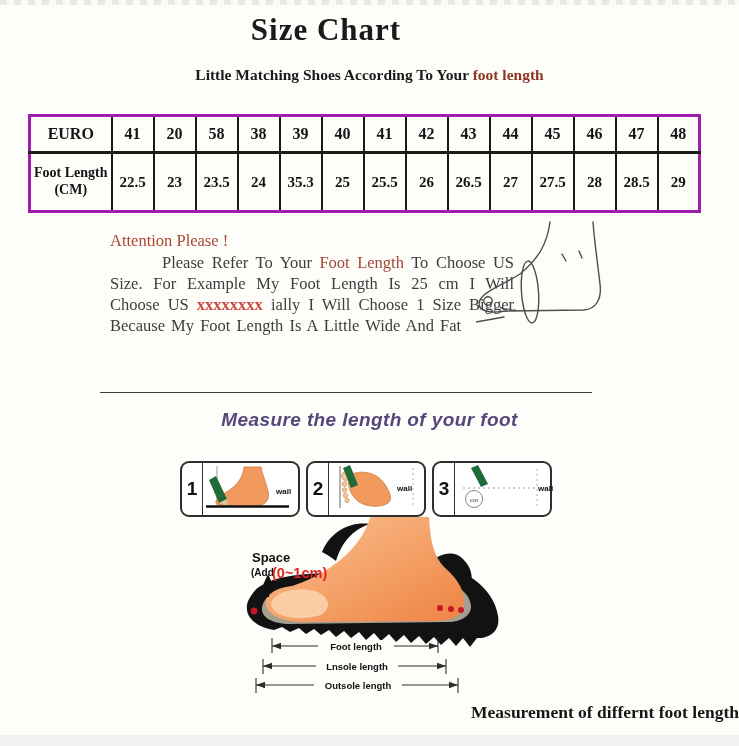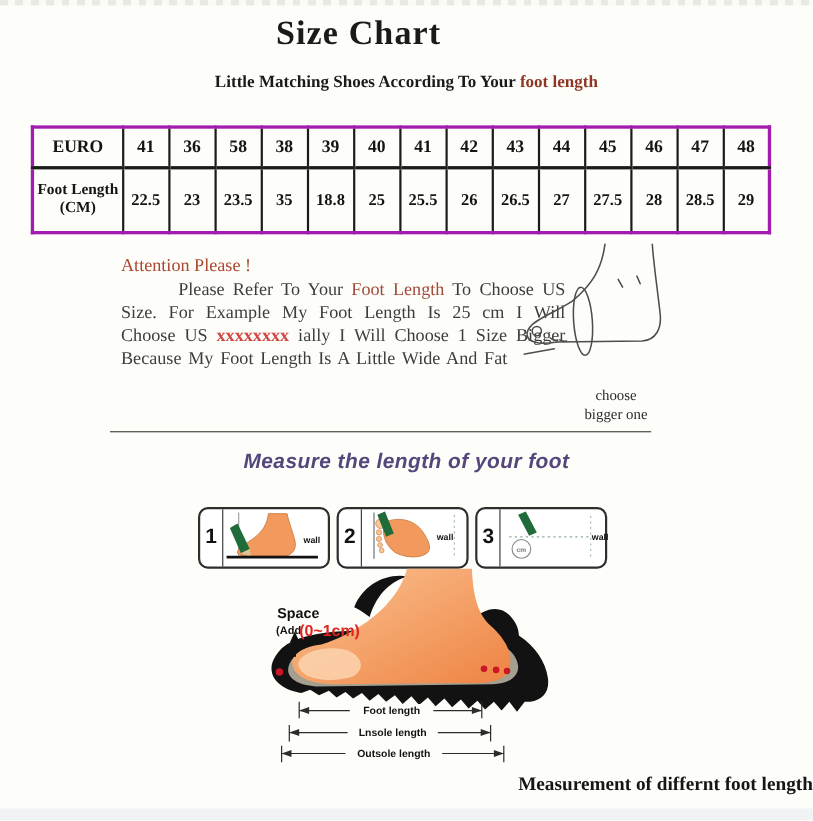--- a/index.html
+++ b/index.html
@@ -67,41 +67,41 @@
   </div>
 
   <table class="size">
     <colgroup>
         <col style="width:82px">
       </colgroup>
     <tbody>
         <tr class="r1">
       <td class="hdr">EURO</td>
     <td>41</td>
-          <td>36</td>
+          <td>20</td>
           <td>58</td>
           <td>38</td>
           <td>39</td>
           <td>40</td>
           <td>41</td>
           <td>42</td>
           <td>43</td>
           <td>44</td>
           <td>45</td>
           <td>46</td>
           <td>47</td>
           <td>48</td>
         </tr>
     <tr class="r2">
       <td class="hdr">Foot Length (CM)</td>
     <td>22.5</td>
           <td>23</td>
           <td>23.5</td>
-          <td>35</td>
-          <td>18.8</td>
+          <td>24</td>
+          <td>35.3</td>
           <td>25</td>
           <td>25.5</td>
           <td>26</td>
           <td>26.5</td>
           <td>27</td>
           <td>27.5</td>
           <td>28</td>
           <td>28.5</td>
           <td>29</td>
         </tr>
@@ -120,24 +120,20 @@
       <circle cx="12" cy="85" r="4.2"></circle>
       <path d="M24,91 q3,3 7,2"></path>
       <path d="M33,93 q3,2 6,1"></path>
       <path d="M86,38 l4,7"></path>
       <path d="M103,35 l3,7"></path>
       <ellipse cx="54" cy="76" rx="8.5" ry="31" transform="rotate(-4 54 76)"></ellipse>
       <path d="M0,106 L28,101"></path>
     </g>
   </svg>
 
-  <div class="choose-note">
-    <div>choose</div>
-    <div>bigger one</div>
-  </div>
 
   <div class="divider"></div>
 
   <div class="measure-heading" style="color: rgb(85, 71, 123);">Measure the length of your foot</div>
 
   <div class="steps">
 
     <div class="step-box">
       <div class="step-num">1</div>
       <div class="step-art">

